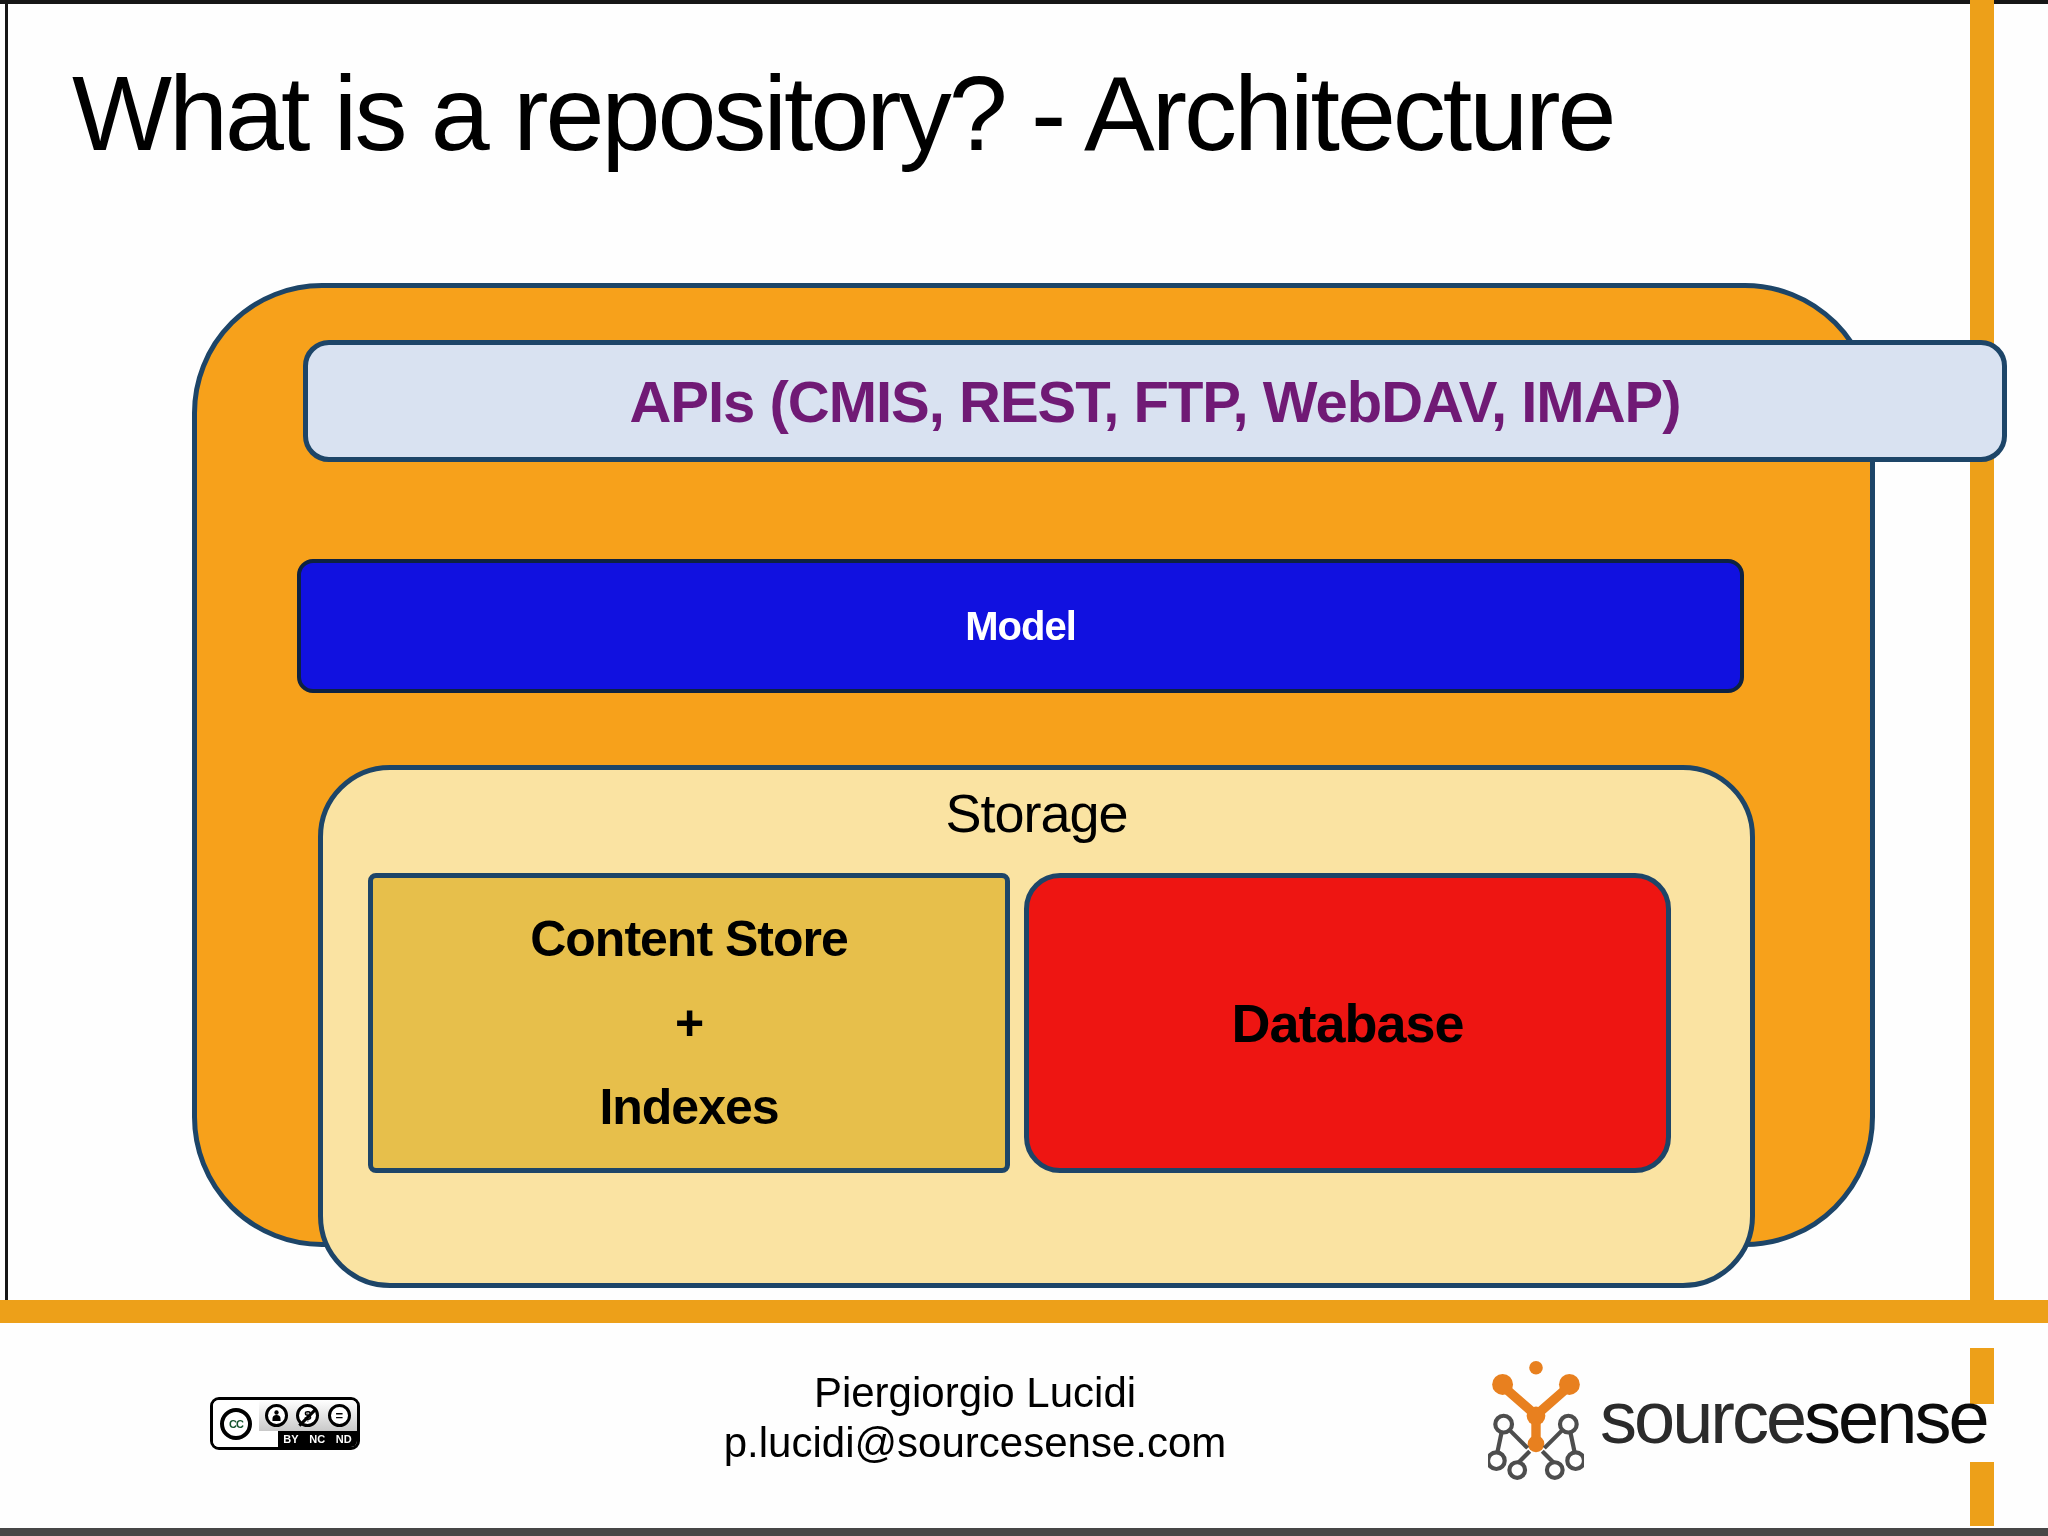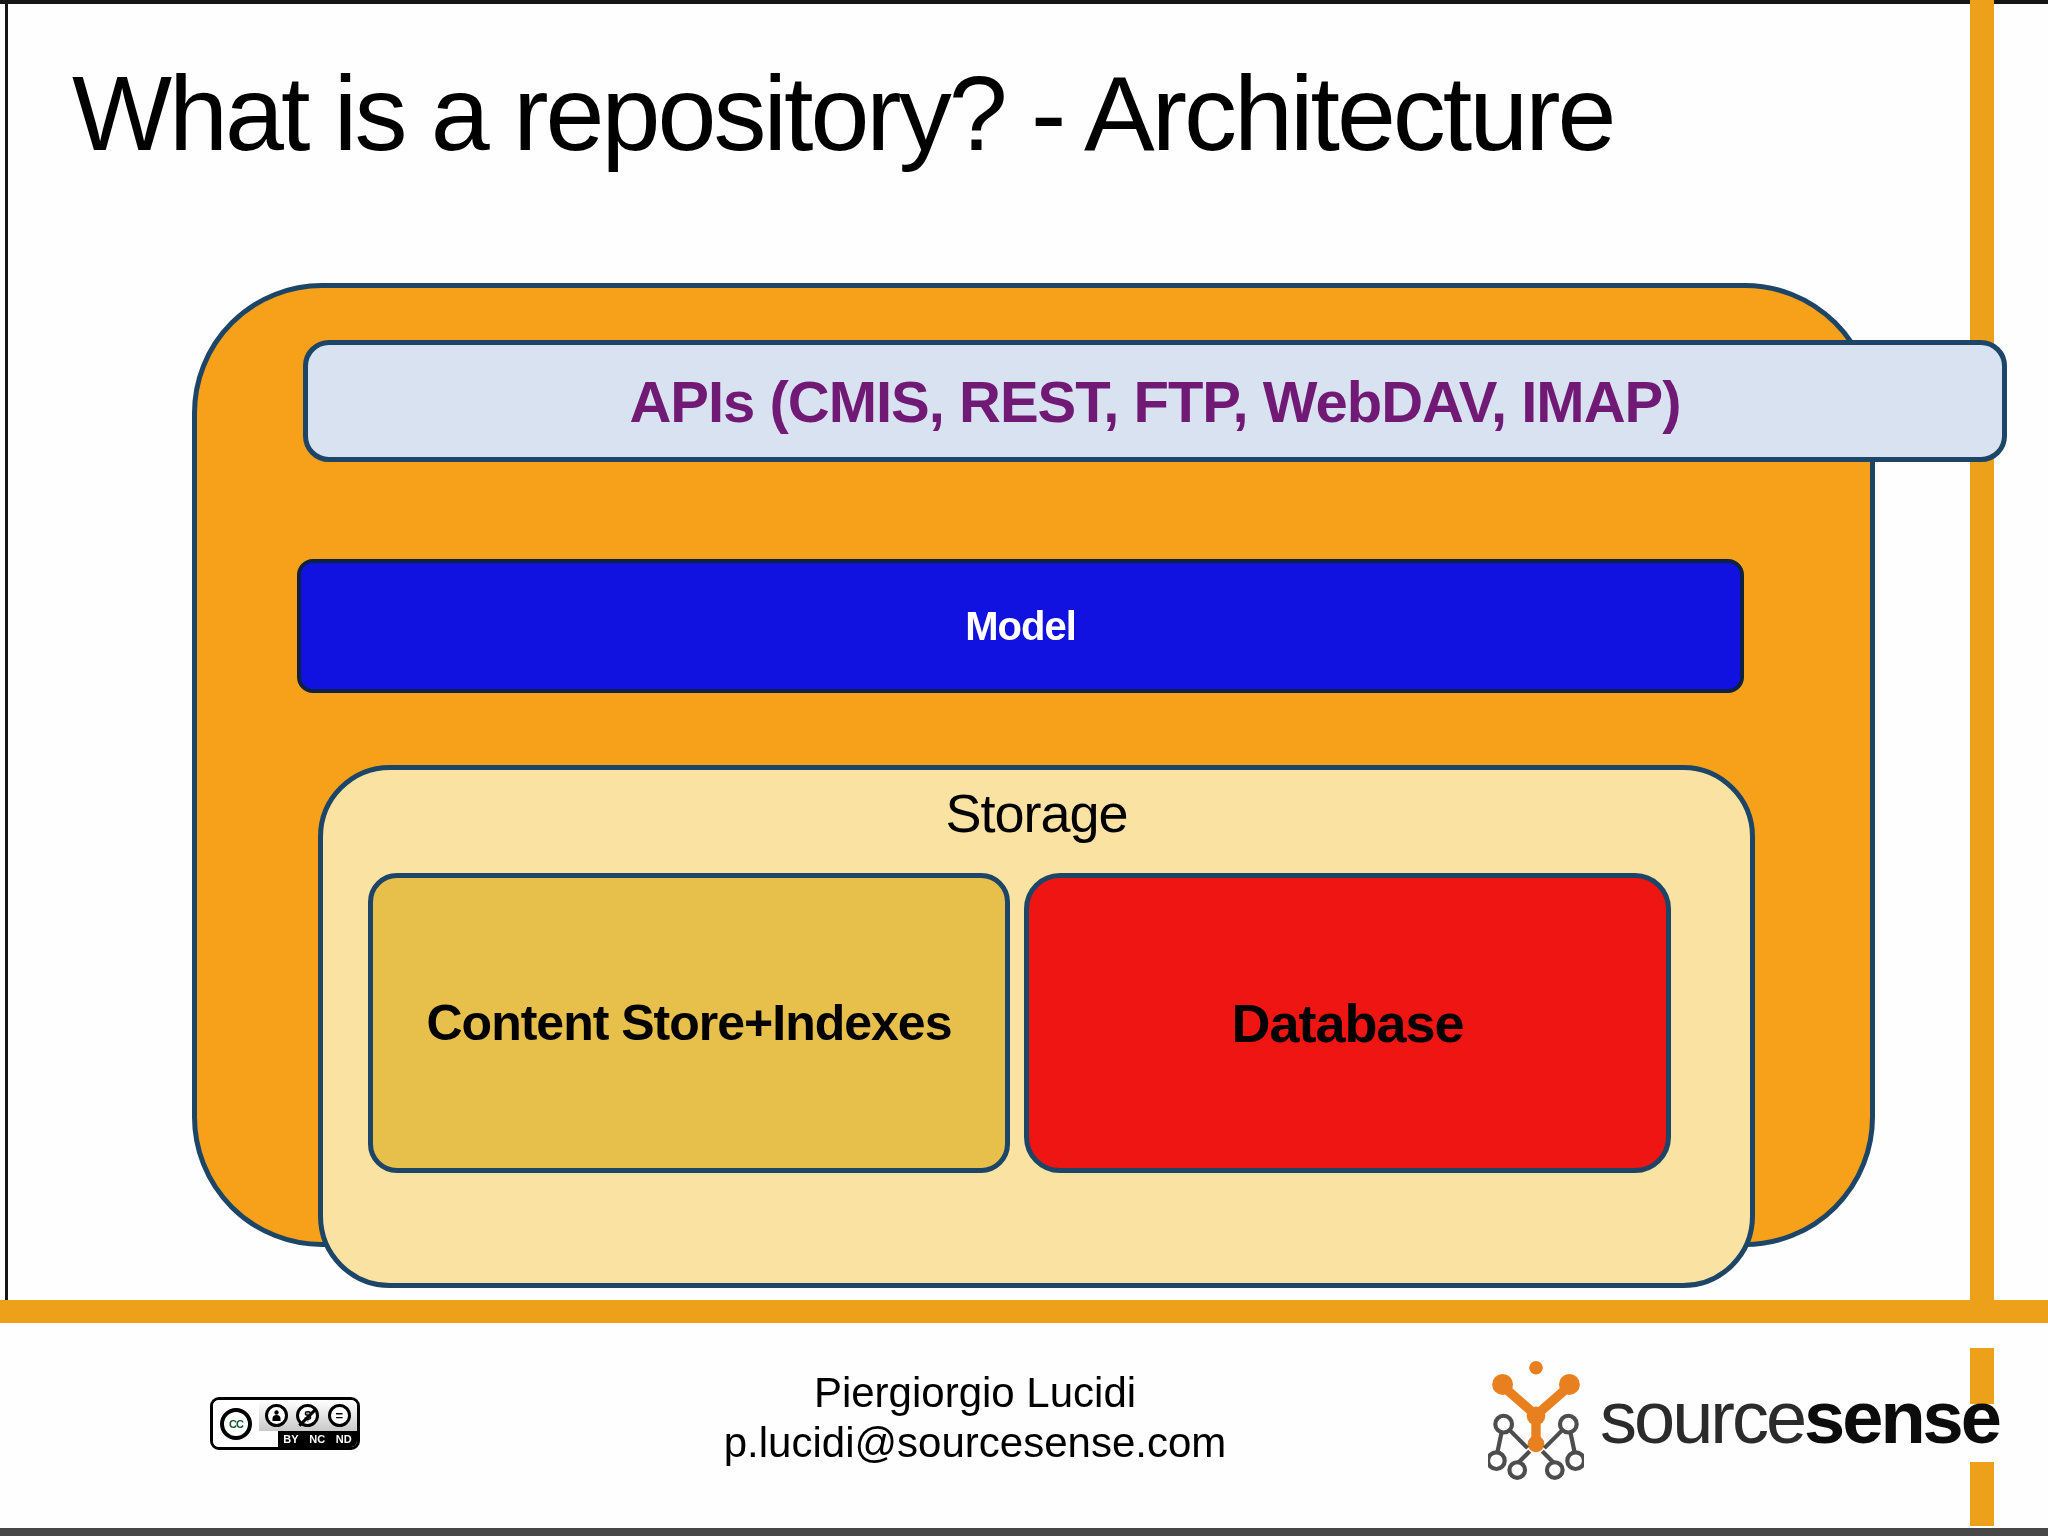--- a/index.html
+++ b/index.html
@@ -48,22 +48,22 @@
     left:318px; top:765px; width:1437px; height:523px;
     background:#fae3a2; border:5px solid #1d4568; border-radius:72px;
     box-sizing:border-box;
   }
   .storage-label{
     left:318px; top:782px; width:1437px; text-align:center;
     font-weight:normal; font-size:54px; color:#000; letter-spacing:-1px;
   }
   .content-store-box{
     left:368px; top:873px; width:642px; height:300px;
-    background:#e7bf4b; border:5px solid #1d4568; border-radius:29px;
-    box-sizing:border-box; display:flex; flex-direction:row;
+    background:#e7bf4b; border:5px solid #1d4568; border-radius:8px;
+    box-sizing:border-box; display:flex; flex-direction:column;
     align-items:center; justify-content:center;
     font-weight:bold; font-size:50px; color:#000; line-height:84px; letter-spacing:-1px;
     text-align:center;
   }
   .database-box{
     left:1024px; top:873px; width:647px; height:300px;
     background:#ee1512; border:5px solid #1d4568; border-radius:36px;
     box-sizing:border-box; display:flex; align-items:center; justify-content:center;
     font-weight:bold; font-size:54px; color:#000; letter-spacing:-1px;
   }
@@ -108,21 +108,21 @@
 
   
   .ss-logo{
     left:1488px; top:1356px; display:flex; align-items:center; gap:16px; height:130px;
   }
   .ss-text{
     font-size:74px; letter-spacing:-3px; white-space:nowrap; color:#0f0f0f;
     transform:translateY(-4px);
   }
   .ss-text .reg{font-weight:400; color:#2b2b2b;}
-  .ss-text .bld{font-weight:700; color:#0c0c0c;}
+  .ss-text .bld{font-weight:400; color:#0c0c0c;}
 </style>
 </head>
 <body>
 
 <div class="slide">
 
   <div class="abs top-line"></div>
   <div class="abs left-line"></div>
   <div class="abs right-bar"></div>
   <div class="abs accent-band"></div>

